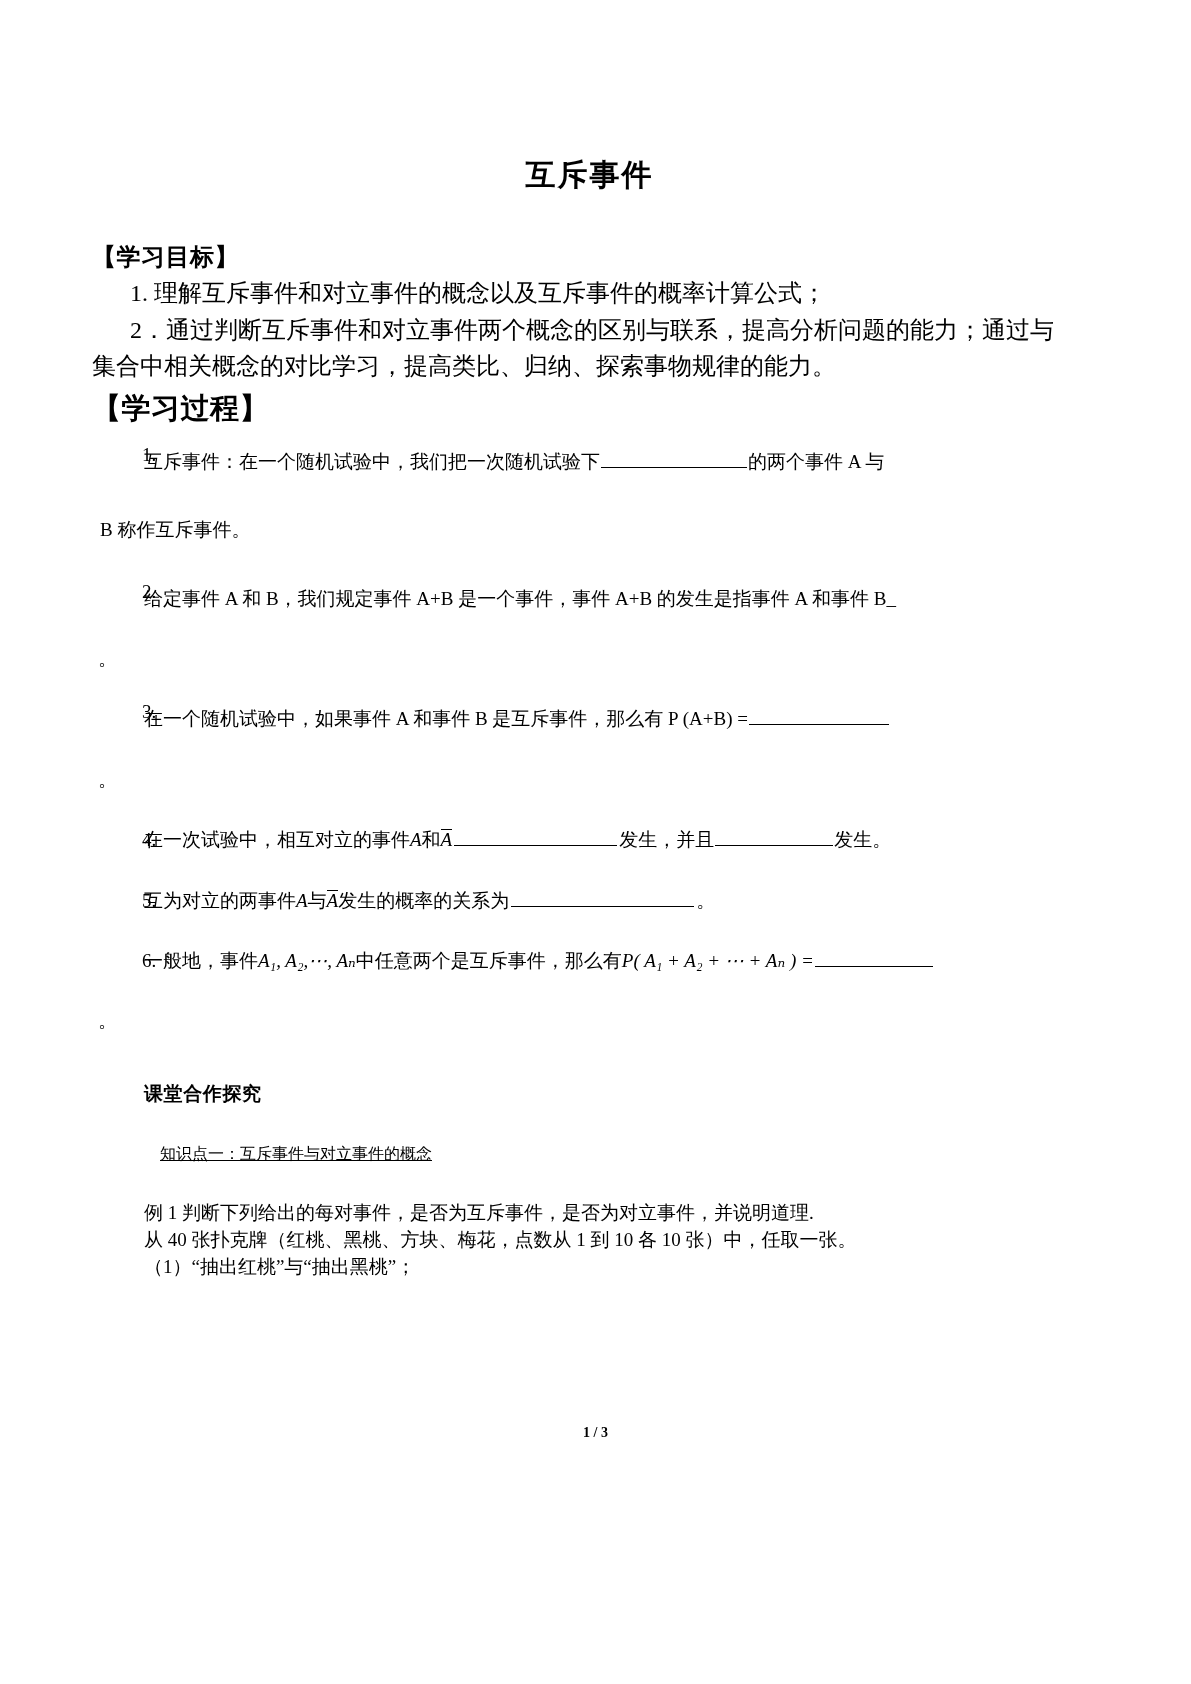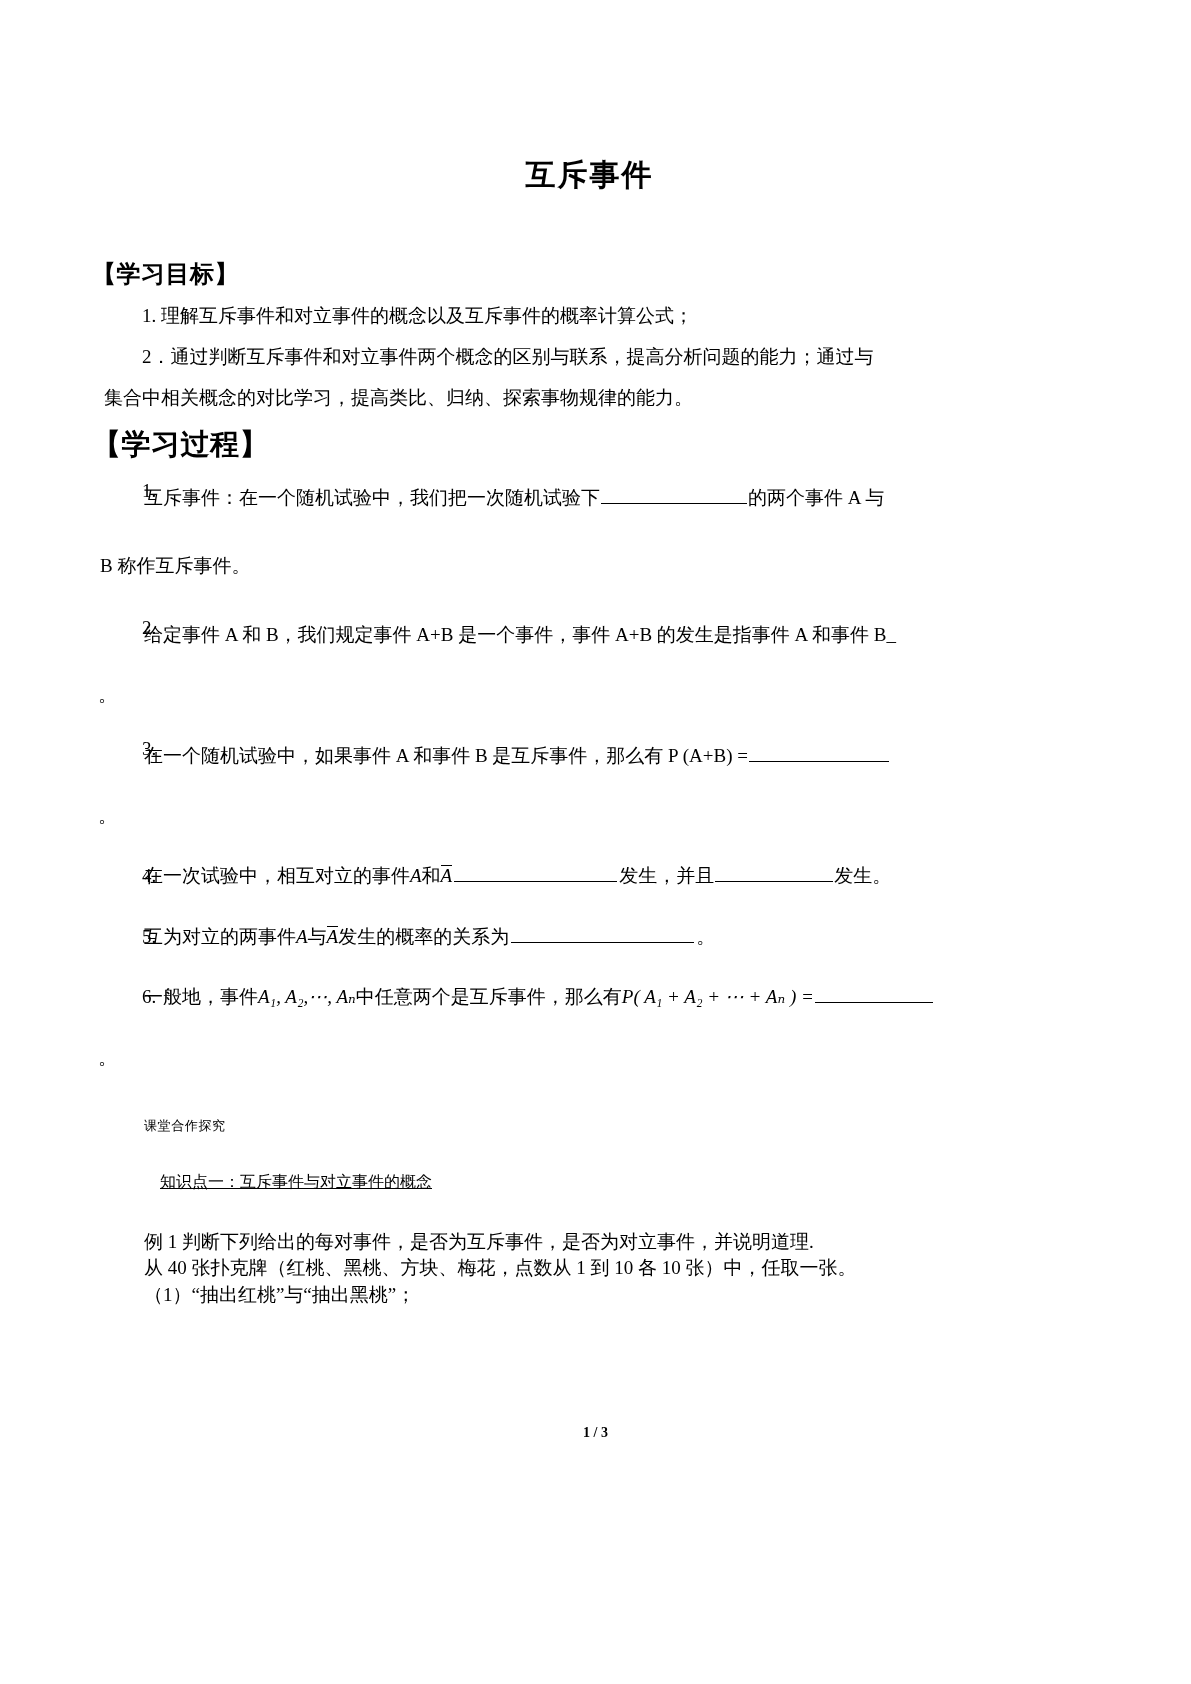--- a/index.html
+++ b/index.html
@@ -31,36 +31,36 @@
     margin: 0;
     position: absolute;
     left: 0; right: 12px;
     top: 155px;
     font-family: "Liberation Serif", "DejaVu Serif", serif;
   }
 
   .content {
     position: absolute;
     left: 92px;
-    top: 258px;
+    top: 241px;
     width: 1007px;
   }
 
   .sec-head {
     font-size: 24px;
     font-weight: bold;
     line-height: 1.35;
     margin: 0 0 2px 0;
     letter-spacing: 0.5px;
   }
   .obj-line {
-    font-size: 19px;
+    font-size: 24px;
     line-height: 1.52;
     text-indent: 38px;
-    margin: 12px;
+    margin: 0;
   }
 
   .proc-head {
     font-size: 29px;
     font-weight: bold;
     margin: 4px 0 0 0;
     letter-spacing: 0.5px;
   }
 
   .item {
@@ -116,22 +116,22 @@
   i.mv { font-family: "Liberation Serif","DejaVu Serif",serif; font-style: italic; }
   .ovl {
     display: inline-block;
     border-top: 1.4px solid #000;
     padding-top: 0px;
     line-height: 1;
     font-style: italic;
   }
 
   .sub-head {
-    font-size: 13px;
-    font-weight: normal;
+    font-size: 19px;
+    font-weight: bold;
     margin: 0;
     padding-left: 52px;
     letter-spacing: 0.6px;
   }
   .kp {
     font-size: 16px;
     margin: 16px;
     padding-left: 52px;
     line-height: 1.6;
     text-decoration: underline;

